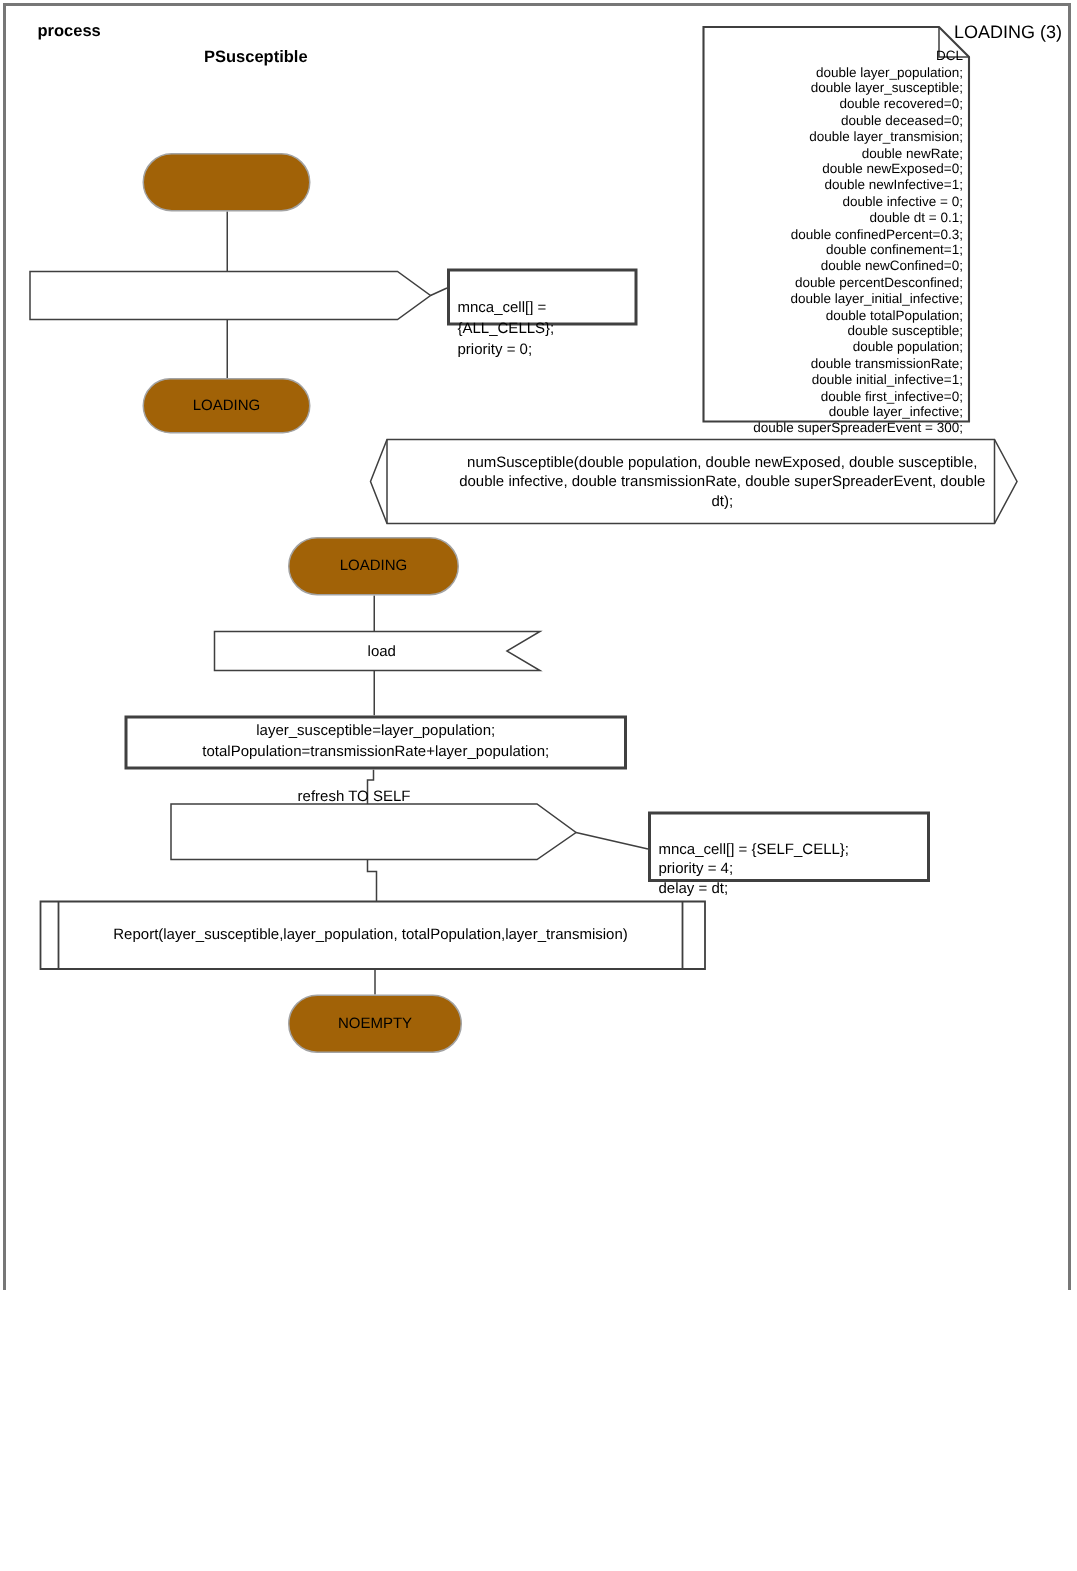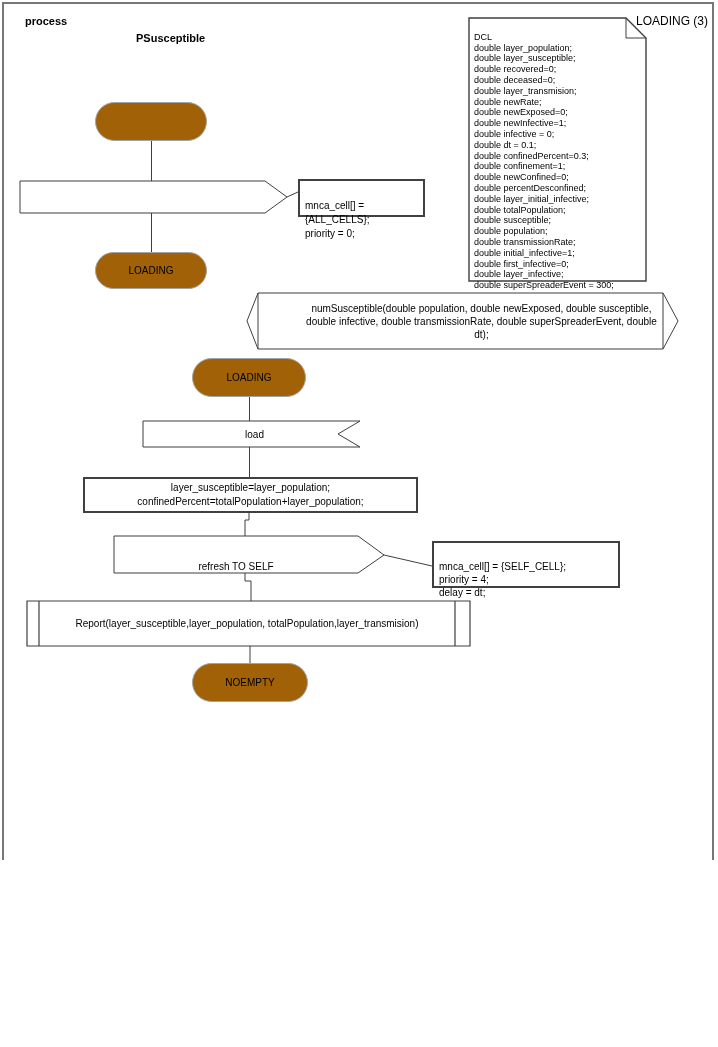--- a/index.html
+++ b/index.html
@@ -14,21 +14,21 @@
   svg.wires{position:absolute;left:0;top:0;z-index:1;}
   .node{position:absolute;z-index:2;box-sizing:border-box;}
   .lbl{display:flex;align-items:center;justify-content:center;text-align:center;
        font-size:10px;line-height:13px;}
   .ml{white-space:pre-line;}
   .hdr{position:absolute;z-index:2;font-size:11px;font-weight:bold;}
   .stadium{border:1px solid #a3a3a3;background:#a16207;}
   .boxed{border:2px solid #404040;background:#fff;}
   .comment{font-size:10px;line-height:14px;padding:4px 5px;text-align:left;
            white-space:pre-line;}
-  .dcl-text{font-size:9px;line-height:10.8px;white-space:pre-line;text-align:left;}
+  .dcl-text{font-size:9px;line-height:10.8px;white-space:pre-line;text-align:right;}
   .small-note{position:absolute;z-index:2;font-size:12px;}
 </style>
 </head>
 <body>
 
 <div class="page">
 
   <svg class="wires" width="718" height="1047" viewBox="0 0 718 1047">
     <g stroke="#3f3f3f" stroke-width="1" fill="none">
 
@@ -114,24 +114,24 @@
   <div class="node stadium lbl" style="left:192px;top:358px;width:114px;height:39px;border-radius:19.5px;">
     <span>LOADING</span>
   </div>
 
   <div class="node lbl" style="left:143px;top:421px;width:195px;height:26px;padding-left:28px;">
     <span>load</span>
   </div>
 
   <div class="node boxed lbl" style="left:83px;top:477px;width:335px;height:36px;line-height:14px;">
     <span class="ml">layer_susceptible=layer_population;
-confinedPercent=totalPopulation+layer_population;</span>
+totalPopulation=transmissionRate+layer_population;</span>
   </div>
 
-  <div class="node lbl" style="left:114px;top:548px;width:244px;height:37px;">
+  <div class="node lbl" style="left:114px;top:513px;width:244px;height:37px;">
     <span>refresh TO SELF</span>
   </div>
 
   <div class="node boxed comment" style="left:432px;top:541px;width:188px;height:47px;line-height:13px;">
     <span class="ml">mnca_cell[] = {SELF_CELL};
 priority = 4;
 delay = dt;</span>
   </div>
 
   <div class="node lbl" style="left:39px;top:601px;width:416px;height:45px;">

